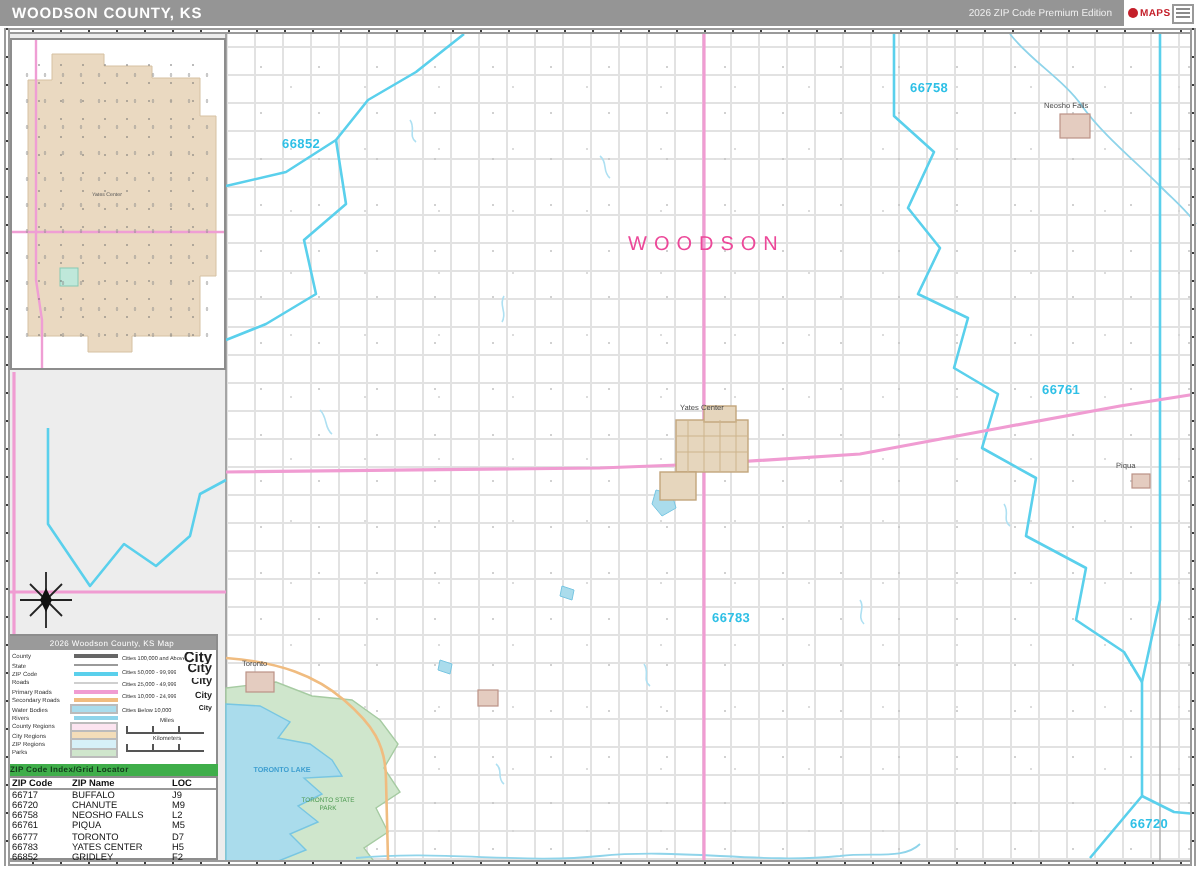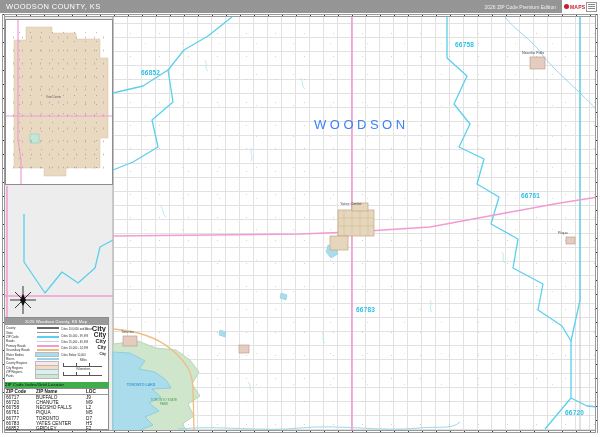--- a/index.html
+++ b/index.html
@@ -1,21 +1,21 @@
 <!DOCTYPE html>
 <html><head>
 <meta charset="utf-8">
 <style>
   html,body{margin:0;padding:0;background:#fff;}
   .stage{position:relative;width:600px;height:437px;background:#fff;overflow:hidden;
          font-family:"Liberation Sans",sans-serif;outline:1px solid #b5b5b5;}
   .abs{position:absolute;}
   
   .hdr{position:absolute;left:0;top:0;width:562px;height:13px;background:#959595;}
-  .hdr-title{position:absolute;left:6px;top:2px;font-size:7.5px;font-weight:normal;color:#fff;letter-spacing:.4px;white-space:nowrap;}
+  .hdr-title{position:absolute;left:6px;top:2px;font-size:7.5px;font-weight:bold;color:#fff;letter-spacing:.4px;white-space:nowrap;}
   .hdr-edition{position:absolute;right:6px;top:4px;font-size:5px;color:#efefef;white-space:nowrap;}
   .logo{position:absolute;left:562px;top:0;width:38px;height:13px;background:#fff;display:flex;align-items:center;gap:1px;padding-left:2px;box-sizing:border-box;}
   .logo-globe{width:5px;height:5px;border-radius:50%;background:#c41f2a;display:inline-block;}
   .logo-brand{font-size:5px;font-weight:bold;color:#c41f2a;letter-spacing:.2px;}
   .logo-badge{width:11px;height:10px;border:1px solid #999;box-sizing:border-box;display:flex;flex-direction:column;justify-content:space-evenly;padding:1px;}
   .logo-badge i{display:block;height:1px;background:#8a8a8a;}
   
   .tick-h{position:absolute;left:2px;width:596px;height:3px;box-sizing:border-box;
           background:repeating-linear-gradient(90deg,#3c3c3c 0 1px,#fff 1px 14px);
           border-top:1px solid #9a9a9a;border-bottom:1px solid #9a9a9a;}
@@ -26,21 +26,21 @@
   .mapbg{left:5px;top:17px;width:590px;height:413px;background:#fff;}
   .west{left:5px;top:17px;width:108px;height:413px;background:#ededed;}
   .grid{left:113px;top:17px;width:482px;height:413px;
         background:repeating-linear-gradient(0deg,#e2e2e2 0 1px,transparent 1px 14px),
                    repeating-linear-gradient(90deg,#e2e2e2 0 1px,transparent 1px 14px);}
   .specks{left:113px;top:17px;width:482px;height:413px;opacity:.8;
         background-image:radial-gradient(#c6c6c6 .6px,transparent .8px),radial-gradient(#d4d4d4 .6px,transparent .8px);
         background-size:29px 23px,37px 31px;background-position:3px 5px,14px 11px;}
   svg{position:absolute;left:0;top:0;}
   
-  .county-name{position:absolute;color:#3b82f6;font-size:13px;letter-spacing:3.5px;white-space:nowrap;}
+  .county-name{position:absolute;color:#ec4899;font-size:10px;letter-spacing:3.5px;white-space:nowrap;}
   .zip-label{position:absolute;color:#2fc0e6;font-size:6.5px;font-weight:bold;letter-spacing:.2px;white-space:nowrap;}
   .town-label{position:absolute;color:#4a4a4a;font-size:3.8px;white-space:nowrap;}
   .water-label{position:absolute;font-size:3.6px;font-weight:bold;color:#3f9fd0;width:30px;text-align:center;line-height:1.15;}
   .park-label{position:absolute;font-size:3.2px;color:#4e9a52;width:30px;text-align:center;line-height:1.15;}
   
   .inset{left:5px;top:19px;width:108px;height:166px;background:#fff;border:1px solid #8d8d8d;box-sizing:border-box;}
   .inset-specks{position:absolute;left:6px;top:6px;right:6px;bottom:10px;opacity:.45;
         background-image:radial-gradient(#6b6b6b .6px,transparent .8px),radial-gradient(#8a8a8a .6px,transparent .8px);
         background-size:11px 9px,9px 13px;background-position:2px 2px,6px 5px;}
   .inset-town-label{position:absolute;left:40px;top:76px;font-size:2.6px;color:#555;}

